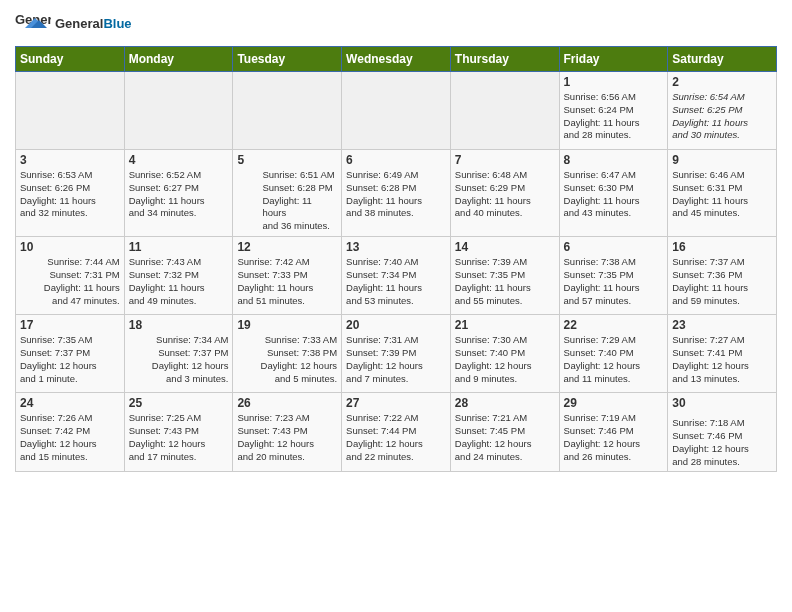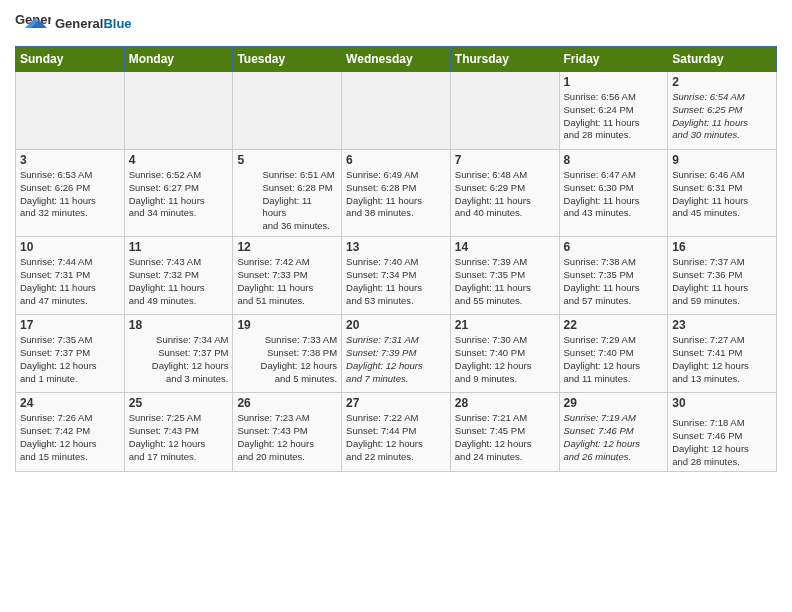--- a/index.html
+++ b/index.html
@@ -175,21 +175,21 @@
           <span class="day-number">9</span>
           <div class="day-info" style="white-space: pre-line;">Sunrise: 6:46 AM
 Sunset: 6:31 PM
 Daylight: 11 hours
 and 45 minutes.</div>
         </td>
       </tr>
       <tr>
         <td>
           <span class="day-number">10</span>
-          <div class="day-info" style="white-space: pre-line;">Sunrise: 7:44 AM
+          <div class="day-info" style="white-space: pre-line; text-align: right;">Sunrise: 7:44 AM
 Sunset: 7:31 PM
 Daylight: 11 hours
 and 47 minutes.</div>
         </td>
         <td>
           <span class="day-number">11</span>
           <div class="day-info" style="white-space: pre-line;">Sunrise: 7:43 AM
 Sunset: 7:32 PM
 Daylight: 11 hours
 and 49 minutes.</div>
@@ -247,21 +247,21 @@
         </td>
         <td>
           <span class="day-number">19</span>
           <div class="day-info" style="white-space: pre-line; text-align: right;">Sunrise: 7:33 AM
 Sunset: 7:38 PM
 Daylight: 12 hours
 and 5 minutes.</div>
         </td>
         <td>
           <span class="day-number">20</span>
-          <div class="day-info" style="white-space: pre-line; font-style: italic;">Sunrise: 7:31 AM
+          <div class="day-info" style="white-space: pre-line;">Sunrise: 7:31 AM
 Sunset: 7:39 PM
 Daylight: 12 hours
 and 7 minutes.</div>
         </td>
         <td>
           <span class="day-number">21</span>
           <div class="day-info" style="white-space: pre-line;">Sunrise: 7:30 AM
 Sunset: 7:40 PM
 Daylight: 12 hours
 and 9 minutes.</div>
@@ -312,21 +312,21 @@
         </td>
         <td>
           <span class="day-number">28</span>
           <div class="day-info" style="white-space: pre-line;">Sunrise: 7:21 AM
 Sunset: 7:45 PM
 Daylight: 12 hours
 and 24 minutes.</div>
         </td>
         <td>
           <span class="day-number">29</span>
-          <div class="day-info" style="white-space: pre-line; font-style: italic;">Sunrise: 7:19 AM
+          <div class="day-info" style="white-space: pre-line;">Sunrise: 7:19 AM
 Sunset: 7:46 PM
 Daylight: 12 hours
 and 26 minutes.</div>
         </td>
         <td>
           <span class="day-number">30</span>
           <div class="day-info" style="white-space: pre-line; margin-top: 7px;">Sunrise: 7:18 AM
 Sunset: 7:46 PM
 Daylight: 12 hours
 and 28 minutes.</div>

